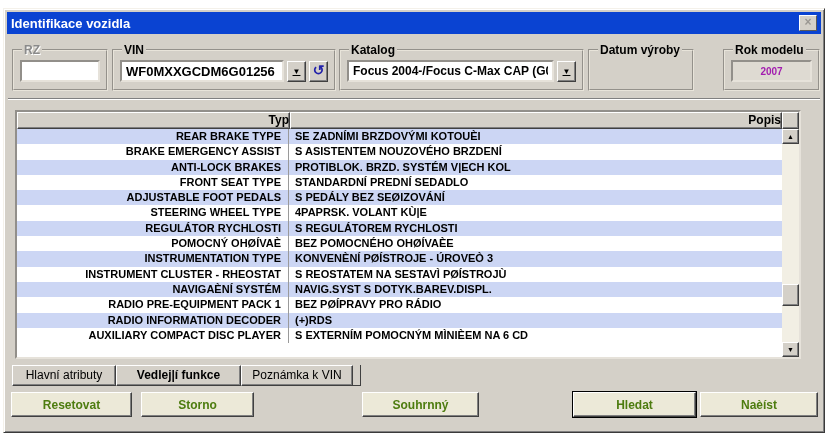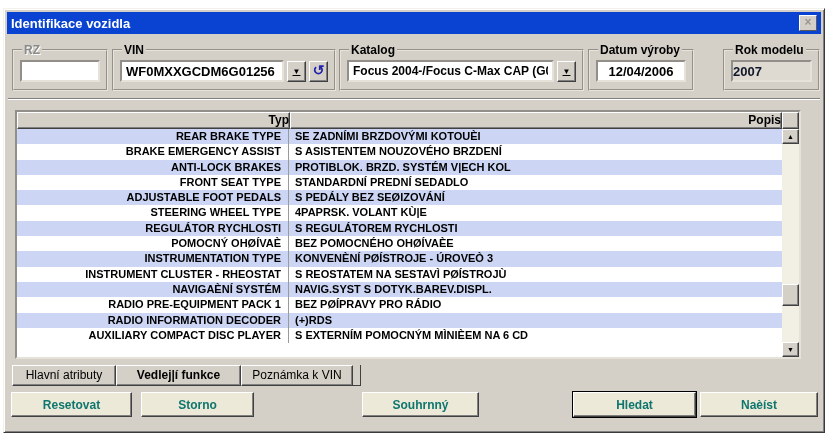--- a/index.html
+++ b/index.html
@@ -21,21 +21,21 @@
   fieldset.grp { position: absolute; top: 34px; height: 48px;
     border: 2px groove #e8e4da; padding: 3px 6px 2px 6px; }
   fieldset.grp legend { font-size: 12px; font-weight: bold; color: #000; padding: 0 2px; margin-left: 2px; }
   fieldset.grp legend.disabled { color: #8a8a8a; text-shadow: 1px 1px 0 #ffffff; }
   .grp-inner { display: flex; align-items: center; gap: 3px; border-radius: 6px; }
 
   .txt { height: 22px; border: 2px inset #e6e2da; background: #ffffff; width: 100%;
     font-family: "Liberation Sans", sans-serif; font-size: 13px; font-weight: bold; padding: 0 4px; color: #000; }
   .txt.center { text-align: center; }
   .rofield { height: 22px; border: 2px inset #e6e2da; background: #dedad2; width: 100%;
-    font-size: 13px; font-weight: bold; text-align: left; line-height: 19px; color: #0f172a; }
+    font-size: 10px; font-weight: bold; text-align: center; line-height: 19px; color: #a21caf; }
 
   .mini-btn { width: 19px; height: 21px; flex: none; background: var(--dialog_bg,#d4d0c8);
     border: 1px solid; border-color: #ffffff #404040 #404040 #ffffff;
     box-shadow: inset -1px -1px 0 #808080; font-size: 8px; text-align: center; line-height: 19px; cursor: default; }
   .mini-btn .dd { text-decoration: underline; font-size: 8px; }
   .mini-btn.undo { font-size: 14px; font-weight: bold; color: var(--undo_icon,#2222aa); line-height: 17px; }
 
   .g-rz      { left: 8px;   width: 96px; }
   .g-vin     { left: 108px; width: 224px; }
   .g-katalog { left: 335px; width: 245px; }
@@ -76,21 +76,21 @@
   .tabs { position: absolute; left: 8px; top: 356px; height: 37px; display: flex; align-items: flex-start; border-radius: 6px; }
   .tab { height: 21px; background: var(--dialog_bg,#d4d0c8); border: 1px solid;
     border-color: #ffffff #404040 #404040 #ffffff; box-shadow: inset -1px -1px 0 #808080;
     font-size: 12px; text-align: center; line-height: 19px; color: #000; cursor: default; }
   .tab.active { font-weight: bold; }
   .t1 { width: 104px; } .t2 { width: 125px; } .t3 { width: 112px; }
   .tabstub { width: 8px; height: 21px; border-bottom: 1px solid #404040; border-right: 1px solid #404040; }
 
   .btn { position: absolute; top: 383px; height: 25px; background: var(--button_face,#ece9d8);
     border: 1px solid; border-color: #ffffff #404040 #404040 #ffffff; box-shadow: inset -1px -1px 0 #808080;
-    font-family: "Liberation Sans", sans-serif; font-size: 12px; font-weight: bold; color: #0f766e; cursor: default; }
+    font-family: "Liberation Sans", sans-serif; font-size: 12px; font-weight: bold; color: #4d7c0f; cursor: default; }
   .btn.default { outline: 1px solid #000; }
   .b-reset    { left: 7px;   width: 121px; }
   .b-storno   { left: 137px; width: 113px; }
   .b-souhrn   { left: 358px; width: 117px; }
   .b-hledat   { left: 569px; width: 123px; }
   .b-nacist   { left: 696px; width: 118px; }
 </style>
 </head>
 <body>
 
@@ -128,23 +128,20 @@
     <div class="grp-inner">
       <input class="txt" style="font-size: 12px;" readonly="" value="Focus 2004-/Focus C-Max CAP (G0">
       <div class="mini-btn">
         <span class="dd">▼</span>
       </div>
     </div>
   </fieldset>
 
   <fieldset class="grp g-datum">
     <legend>Datum výroby</legend>
-    <div class="grp-inner">
-      <input class="txt center" readonly="" value="12/04/2006" style="">
-    </div>
   </fieldset>
 
   <fieldset class="grp g-rok">
     <legend>Rok modelu</legend>
     <div class="grp-inner">
       <div class="rofield">2007</div>
     </div>
   </fieldset>
 
   <div class="sep"></div>

